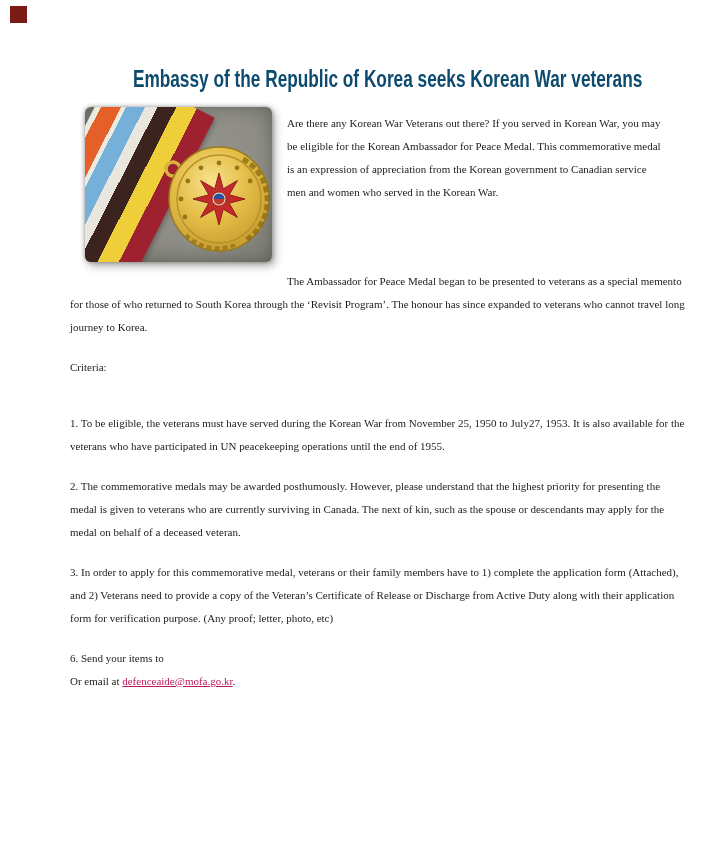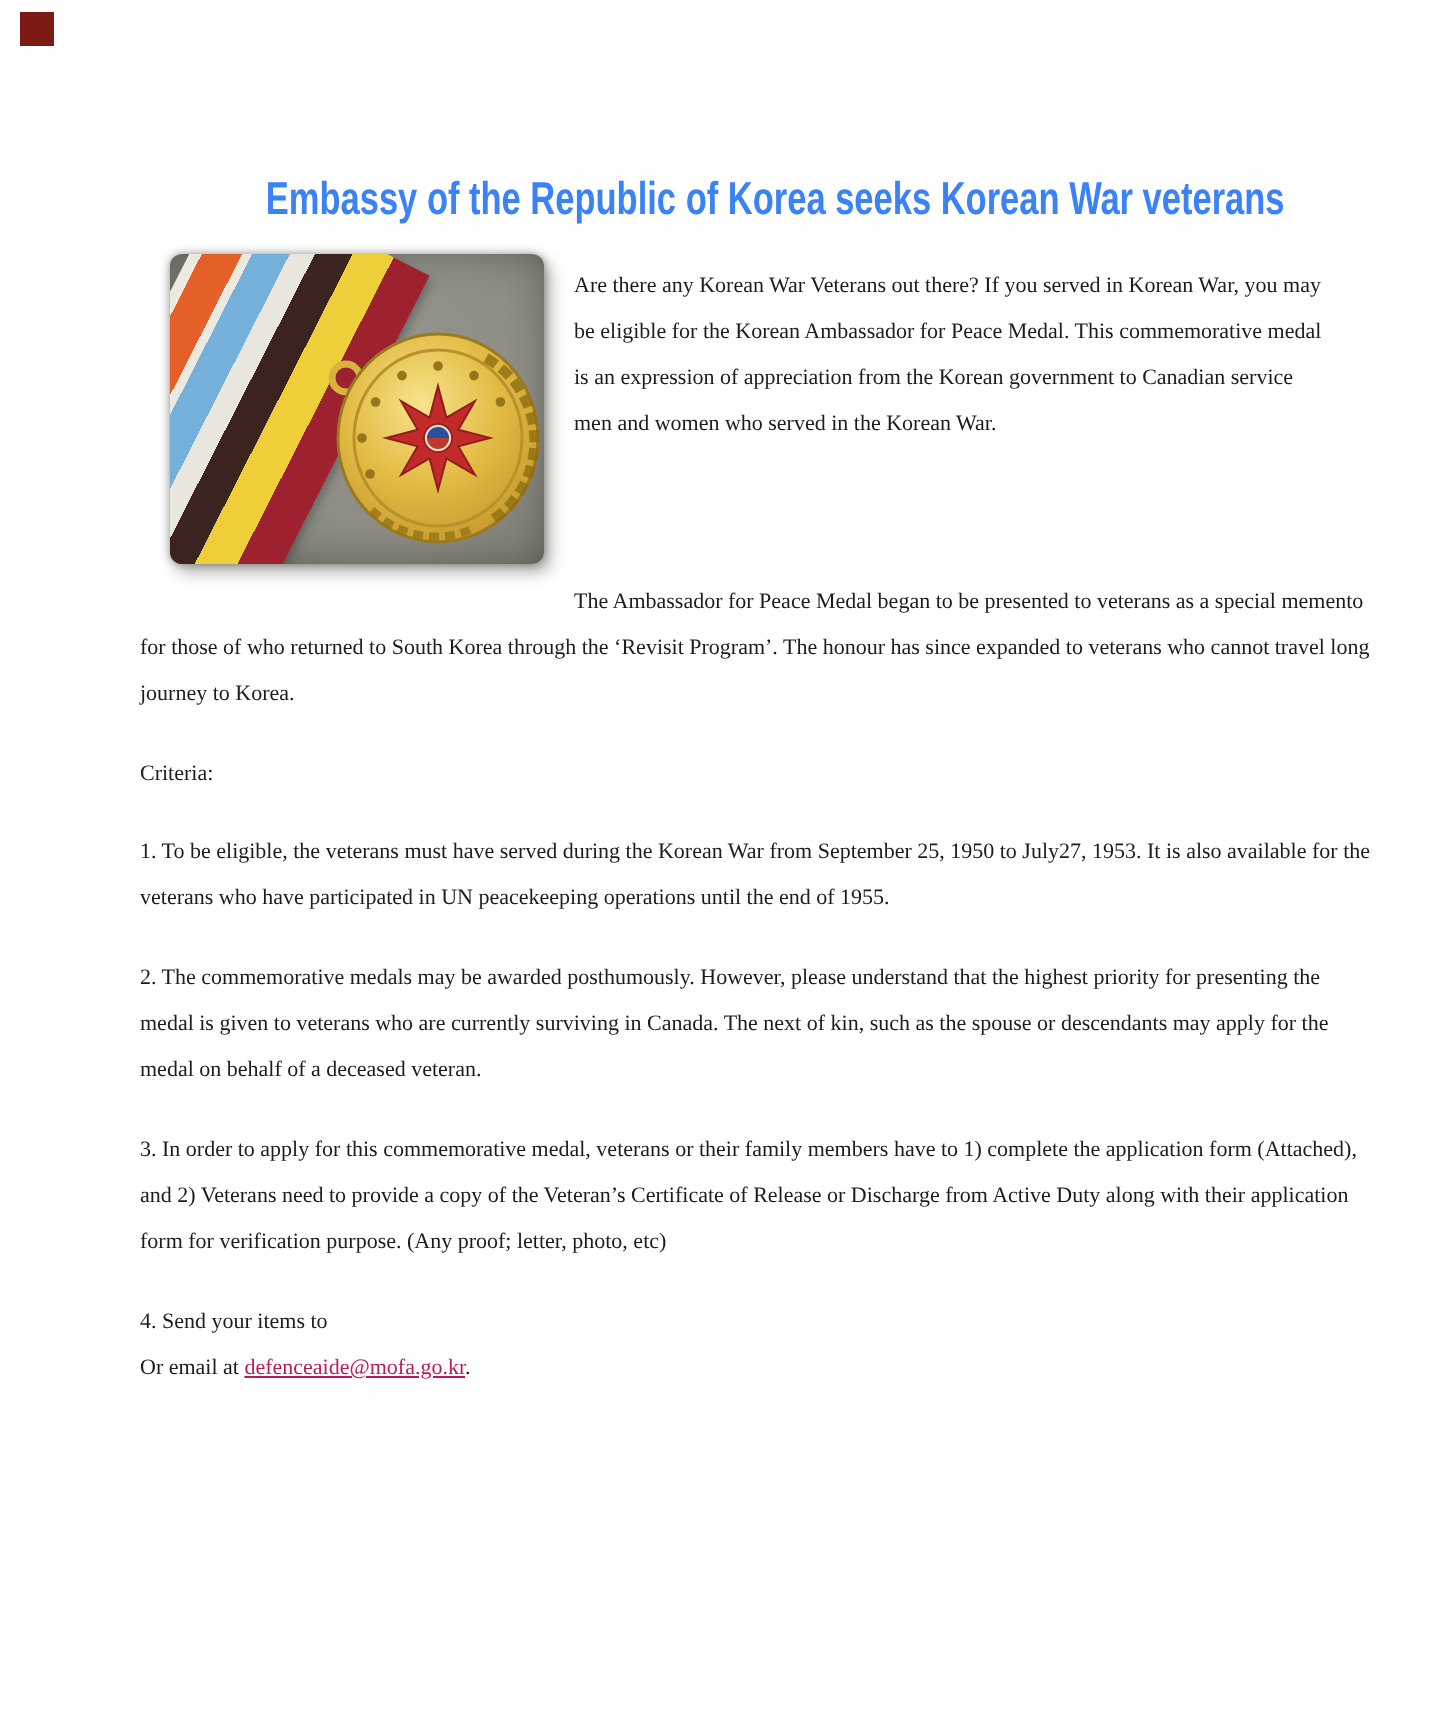--- a/index.html
+++ b/index.html
@@ -10,27 +10,27 @@
     color:#1c1c1c;
     position:relative;
     overflow:hidden;
   }
   .page{padding:0 30px 0 70px;}
   .page-marker{
     position:absolute;left:10px;top:6px;width:17px;height:17px;
     background:#7c1b16;
   }
   h1{
-    margin:86px 0 0 -22px;
+    margin:66px 0 0 -22px;
     text-align:center;
     font-family:"Liberation Sans", sans-serif;
     font-weight:800;
     font-size:23px;
     line-height:26px;
-    color:#3b82f6;
+    color:#0c4a6e;
   }
   h1 .tline{display:block;white-space:nowrap;}
   h1 .tline span{display:inline-block;transform:scaleX(0.75);transform-origin:50% 50%;}
   .figwrap{margin-top:15px;}
   .photo{
     float:left;
     width:187px;height:155px;
     margin:0 15px 8px 15px;
     position:relative;
     border-radius:6px;
@@ -43,21 +43,21 @@
     transform-origin:0 0;transform:rotate(27deg);
     background:linear-gradient(90deg,
       #ece9e0 0 5%, #e55f28 5% 21%, #ece9e0 21% 25%, #74b0da 25% 40%,
       #e9e6dd 40% 50%, #3a241d 50% 65%, #eecf3a 65% 82%, #9e2130 82% 100%);
     box-shadow:2px 2px 5px rgba(30,30,25,.35);
   }
   .medal-svg{position:absolute;left:0;top:0;}
   p{margin:0 0 17px 0;font-size:11px;line-height:23px;}
   .intro{padding-top:5px;padding-right:20px;margin:0;}
   .history{clear:both;text-indent:217px;}
-  .criteria-label{margin-bottom:16px;}
+  .criteria-label{margin-bottom:33px;}
   .send p{margin:0;}
   a.email{color:#be185d;text-decoration:underline;cursor:pointer;}
 </style>
 </head>
 <body>
 
 <div class="page-marker"></div>
 
 <div class="page">
 
@@ -96,22 +96,22 @@
         <path d="M 139.5 92 A 5.5 5.5 0 0 1 128.5 92 Z" fill="#c0392b"></path>
       </svg>
     </div>
     <p class="intro">Are there any Korean War Veterans out there? If you served in Korean War, you may be eligible for the Korean Ambassador for Peace Medal. This commemorative medal is an expression of appreciation from the Korean government to Canadian service men and women who served in the Korean War.</p>
   </div>
 
   <p class="history">The Ambassador for Peace Medal began to be presented to veterans as a special memento for those of who returned to South Korea through the ‘Revisit Program’. The honour has since expanded to veterans who cannot travel long journey to Korea.</p>
 
   <p class="criteria-label">Criteria:</p>
 
-  <p>1. To be eligible, the veterans must have served during the Korean War from September 25, 1950 to July27, 1953. It is also available for the veterans who have participated in UN peacekeeping operations until the end of 1955.</p>
+  <p>1. To be eligible, the veterans must have served during the Korean War from November 25, 1950 to July27, 1953. It is also available for the veterans who have participated in UN peacekeeping operations until the end of 1955.</p>
   <p>2. The commemorative medals may be awarded posthumously. However, please understand that the highest priority for presenting the medal is given to veterans who are currently surviving in Canada. The next of kin, such as the spouse or descendants may apply for the medal on behalf of a deceased veteran.</p>
   <p>3. In order to apply for this commemorative medal, veterans or their family members have to 1) complete the application form (Attached), and 2) Veterans need to provide a copy of the Veteran’s Certificate of Release or Discharge from Active Duty along with their application form for verification purpose. (Any proof; letter, photo, etc)</p>
 
   <div class="send">
-    <p>4. Send your items to</p>
+    <p>6. Send your items to</p>
     <p><span>Or email at </span><a class="email" href="#">defenceaide@mofa.go.kr</a><span>.</span></p>
   </div>
 
 </div>
 
 </body></html>

